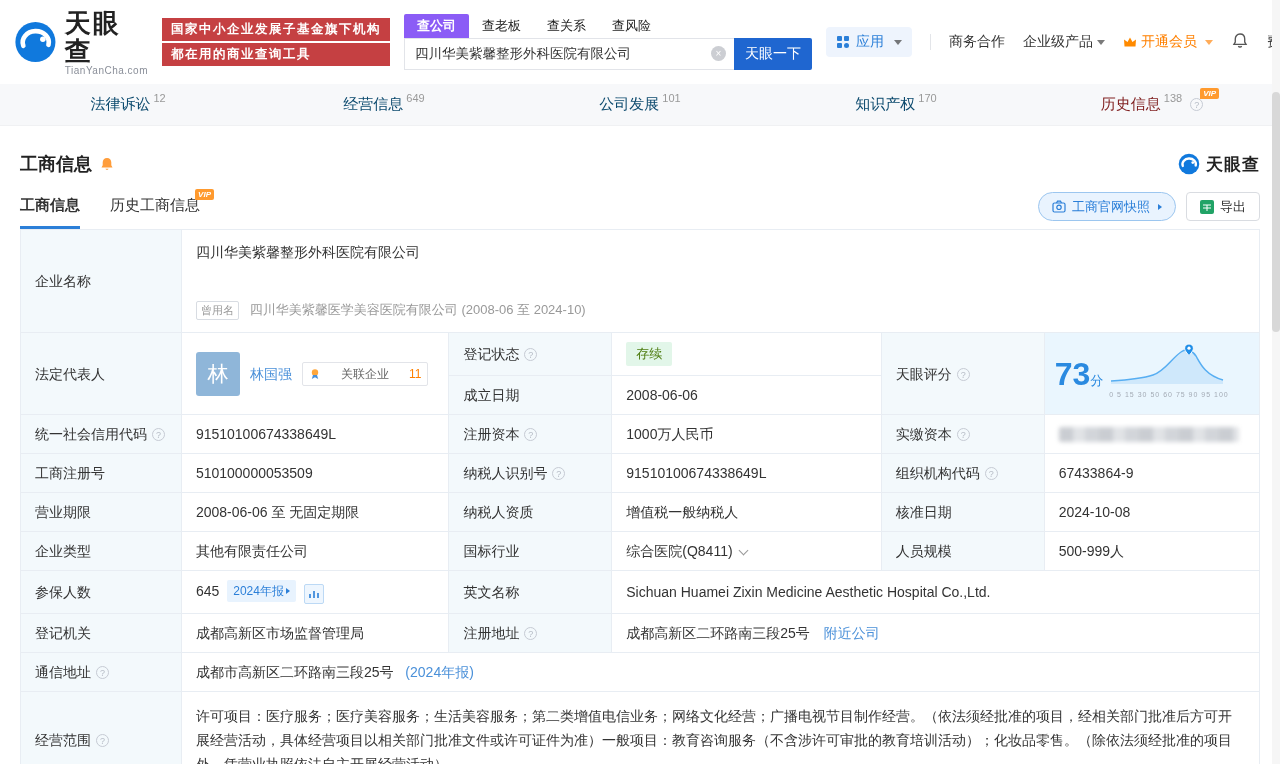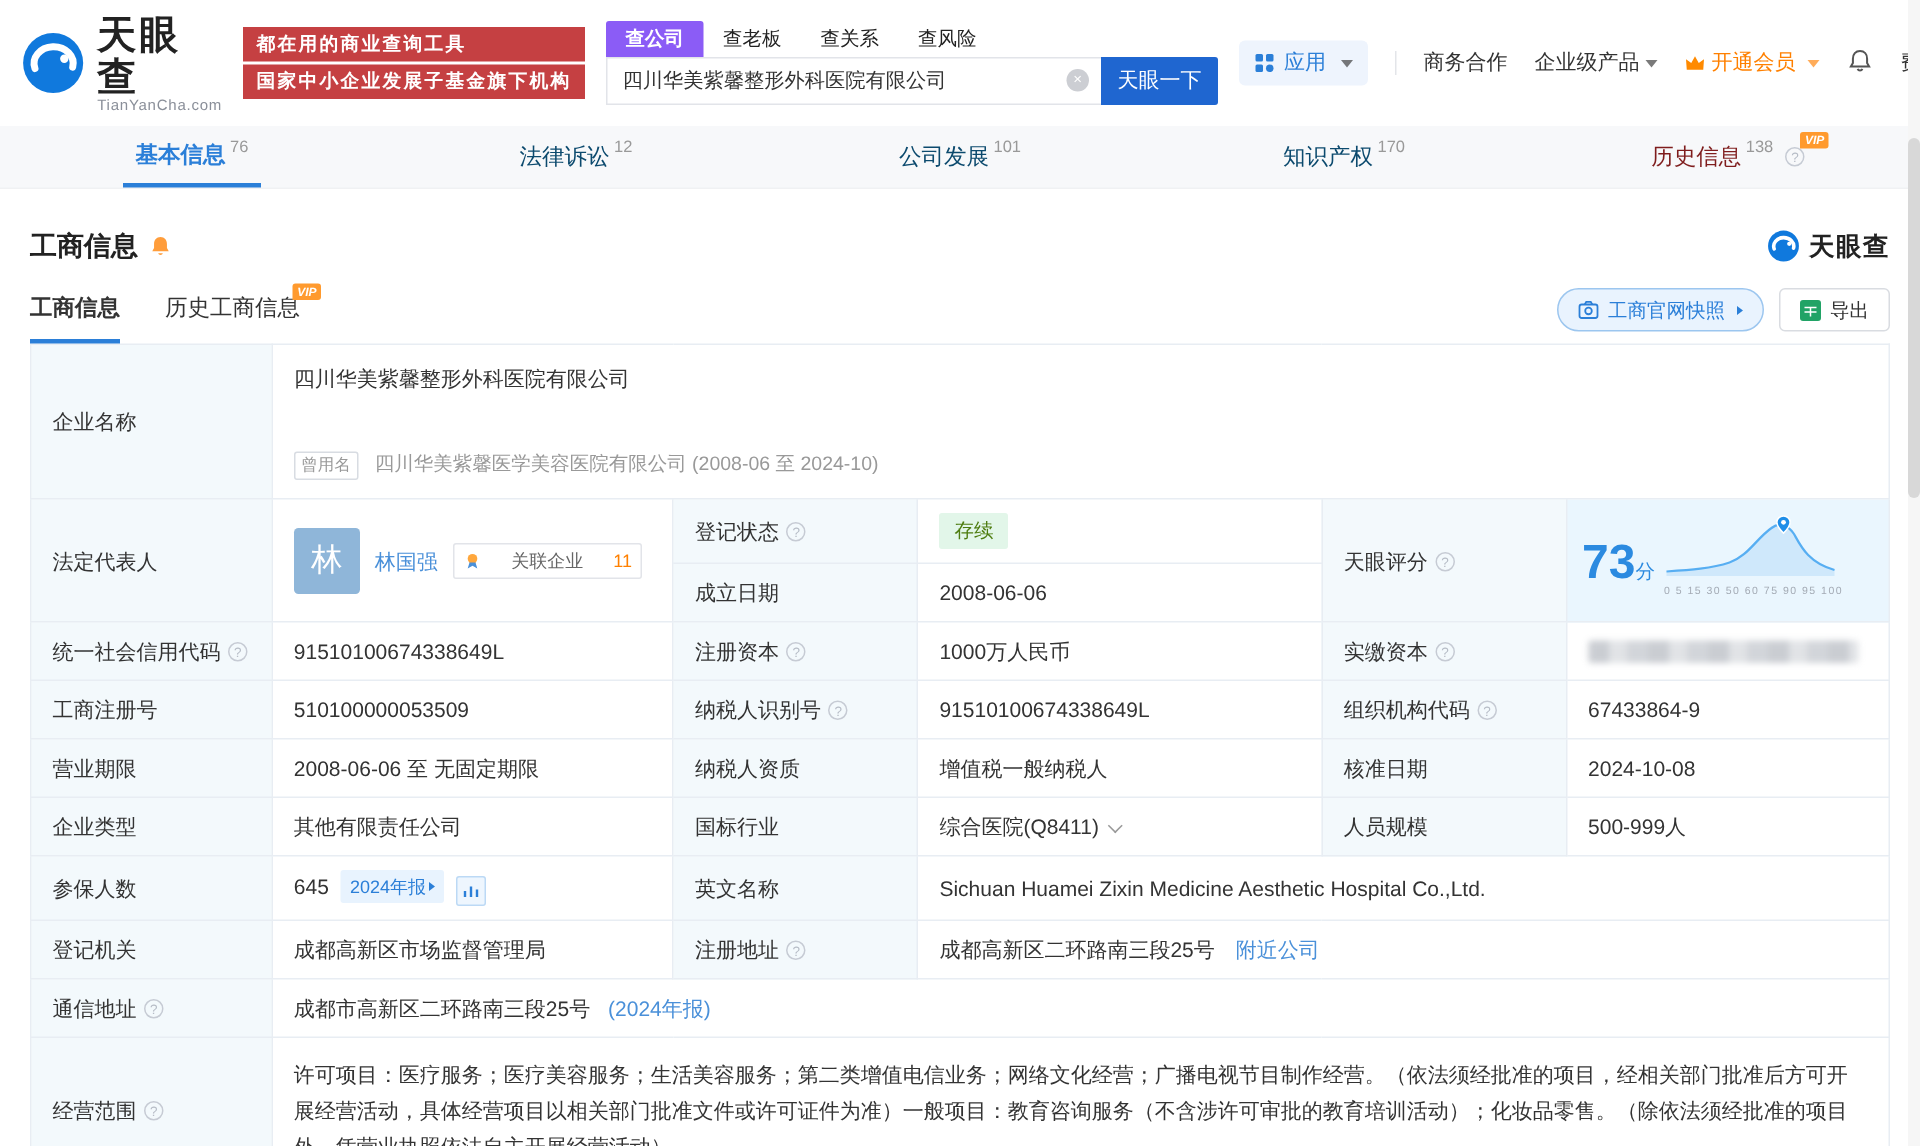--- a/index.html
+++ b/index.html
@@ -101,22 +101,22 @@
         <path d="M10 27 a14 12 0 1 1 27 -1" fill="none" stroke="#fff" stroke-width="5" stroke-linecap="round"></path>
         <circle cx="31" cy="20" r="3" fill="#fff"></circle>
       </svg>
       <div class="logo-text">
         <div class="logo-cn">天眼查</div>
         <div class="logo-en">TianYanCha.com</div>
       </div>
     </div>
 
     <div class="promo">
+      <div class="promo-line">国家中小企业发展子基金旗下机构</div>
       <div class="promo-line">都在用的商业查询工具</div>
-      <div class="promo-line">国家中小企业发展子基金旗下机构</div>
     </div>
 
     <div class="search-block">
       <div class="search-tabs">
         <span class="search-tab active">查公司</span>
         <span class="search-tab">查老板</span>
         <span class="search-tab">查关系</span>
         <span class="search-tab">查风险</span>
       </div>
       <div class="search-row">
@@ -154,30 +154,30 @@
         <svg width="18" height="18" viewBox="0 0 16 16">
           <path d="M8 1.8c-2.6 0-4.2 1.9-4.2 4.5v2.6L2.6 11h10.8l-1.2-2.1V6.3C12.2 3.7 10.6 1.8 8 1.8z" fill="none" stroke="#555" stroke-width="1.2"></path>
           <path d="M6.6 12.4a1.5 1.5 0 0 0 2.8 0" fill="none" stroke="#555" stroke-width="1.2"></path>
         </svg>
       </span>
       <a class="nav-item">费米</a>
     </nav>
   </header>
 
   <nav class="main-tabs">
-    <div class="main-tab active">
-      <div class="inner">
-        <span class="tab-label">基本信息</span>
-        <span class="tab-count">76</span>
-      </div>
-    </div>
     <div class="main-tab">
       <div class="inner">
         <span class="tab-label">法律诉讼</span>
         <span class="tab-count">12</span>
+      </div>
+    </div>
+    <div class="main-tab">
+      <div class="inner">
+        <span class="tab-label">经营信息</span>
+        <span class="tab-count">649</span>
       </div>
     </div>
     <div class="main-tab">
       <div class="inner">
         <span class="tab-label">公司发展</span>
         <span class="tab-count">101</span>
       </div>
     </div>
     <div class="main-tab">
       <div class="inner">

